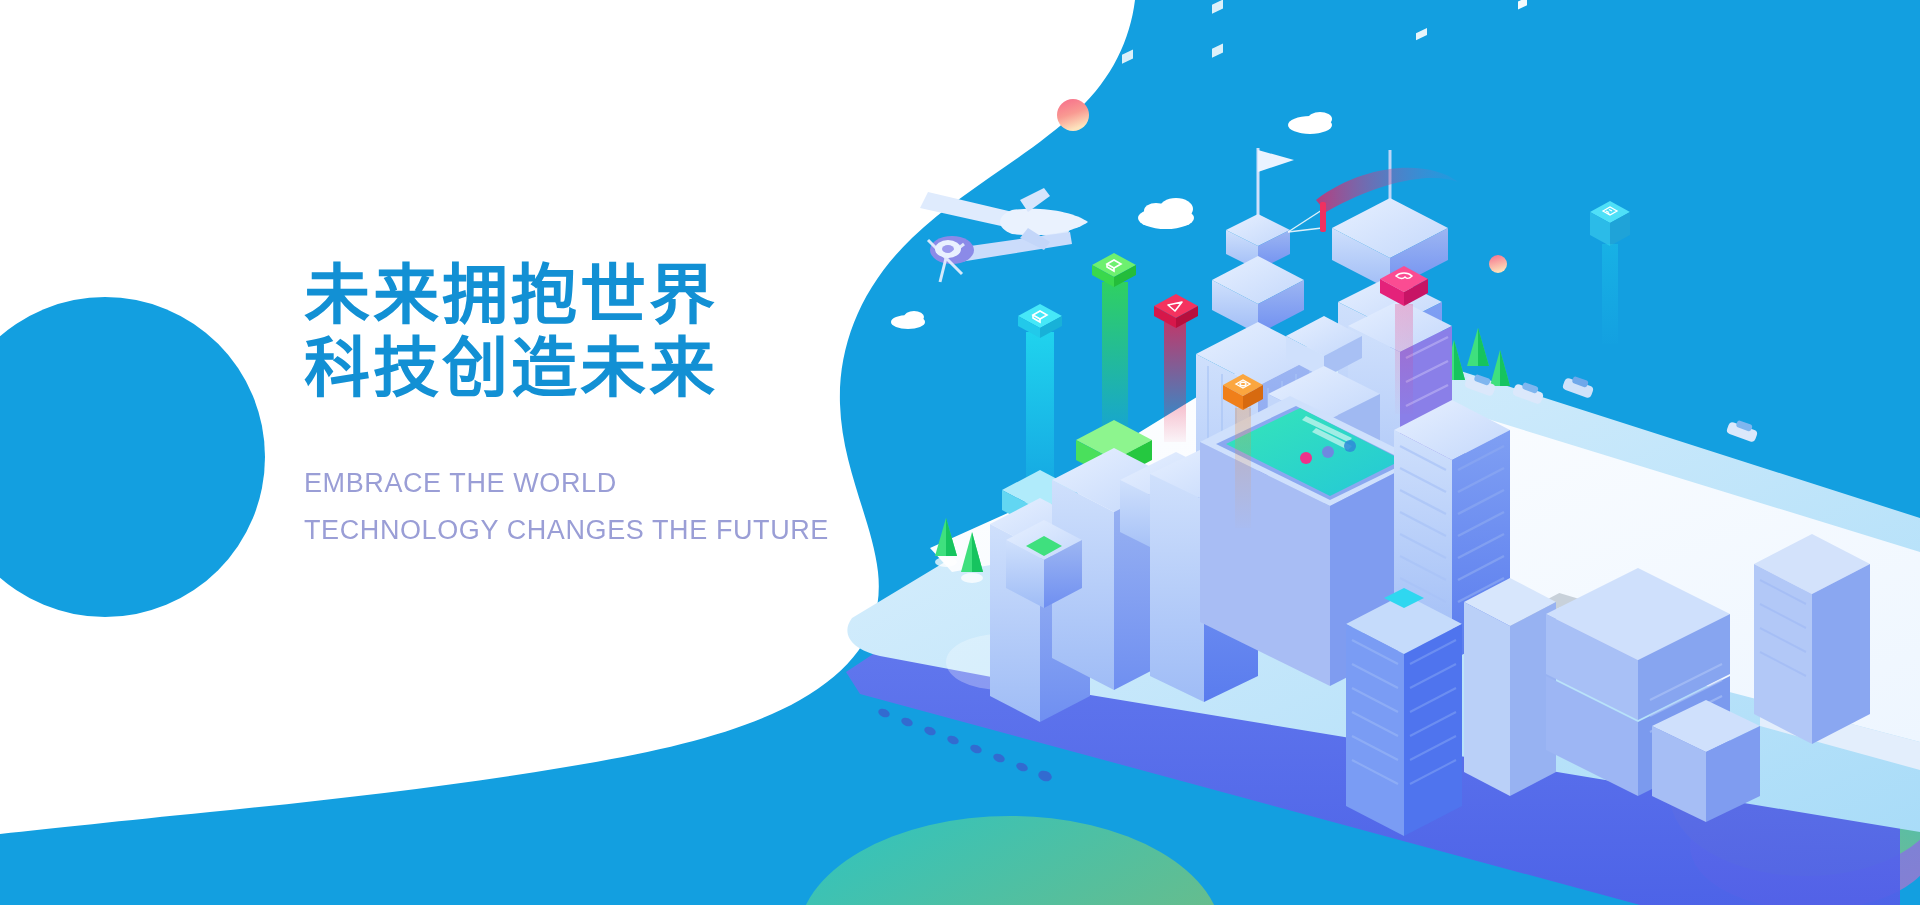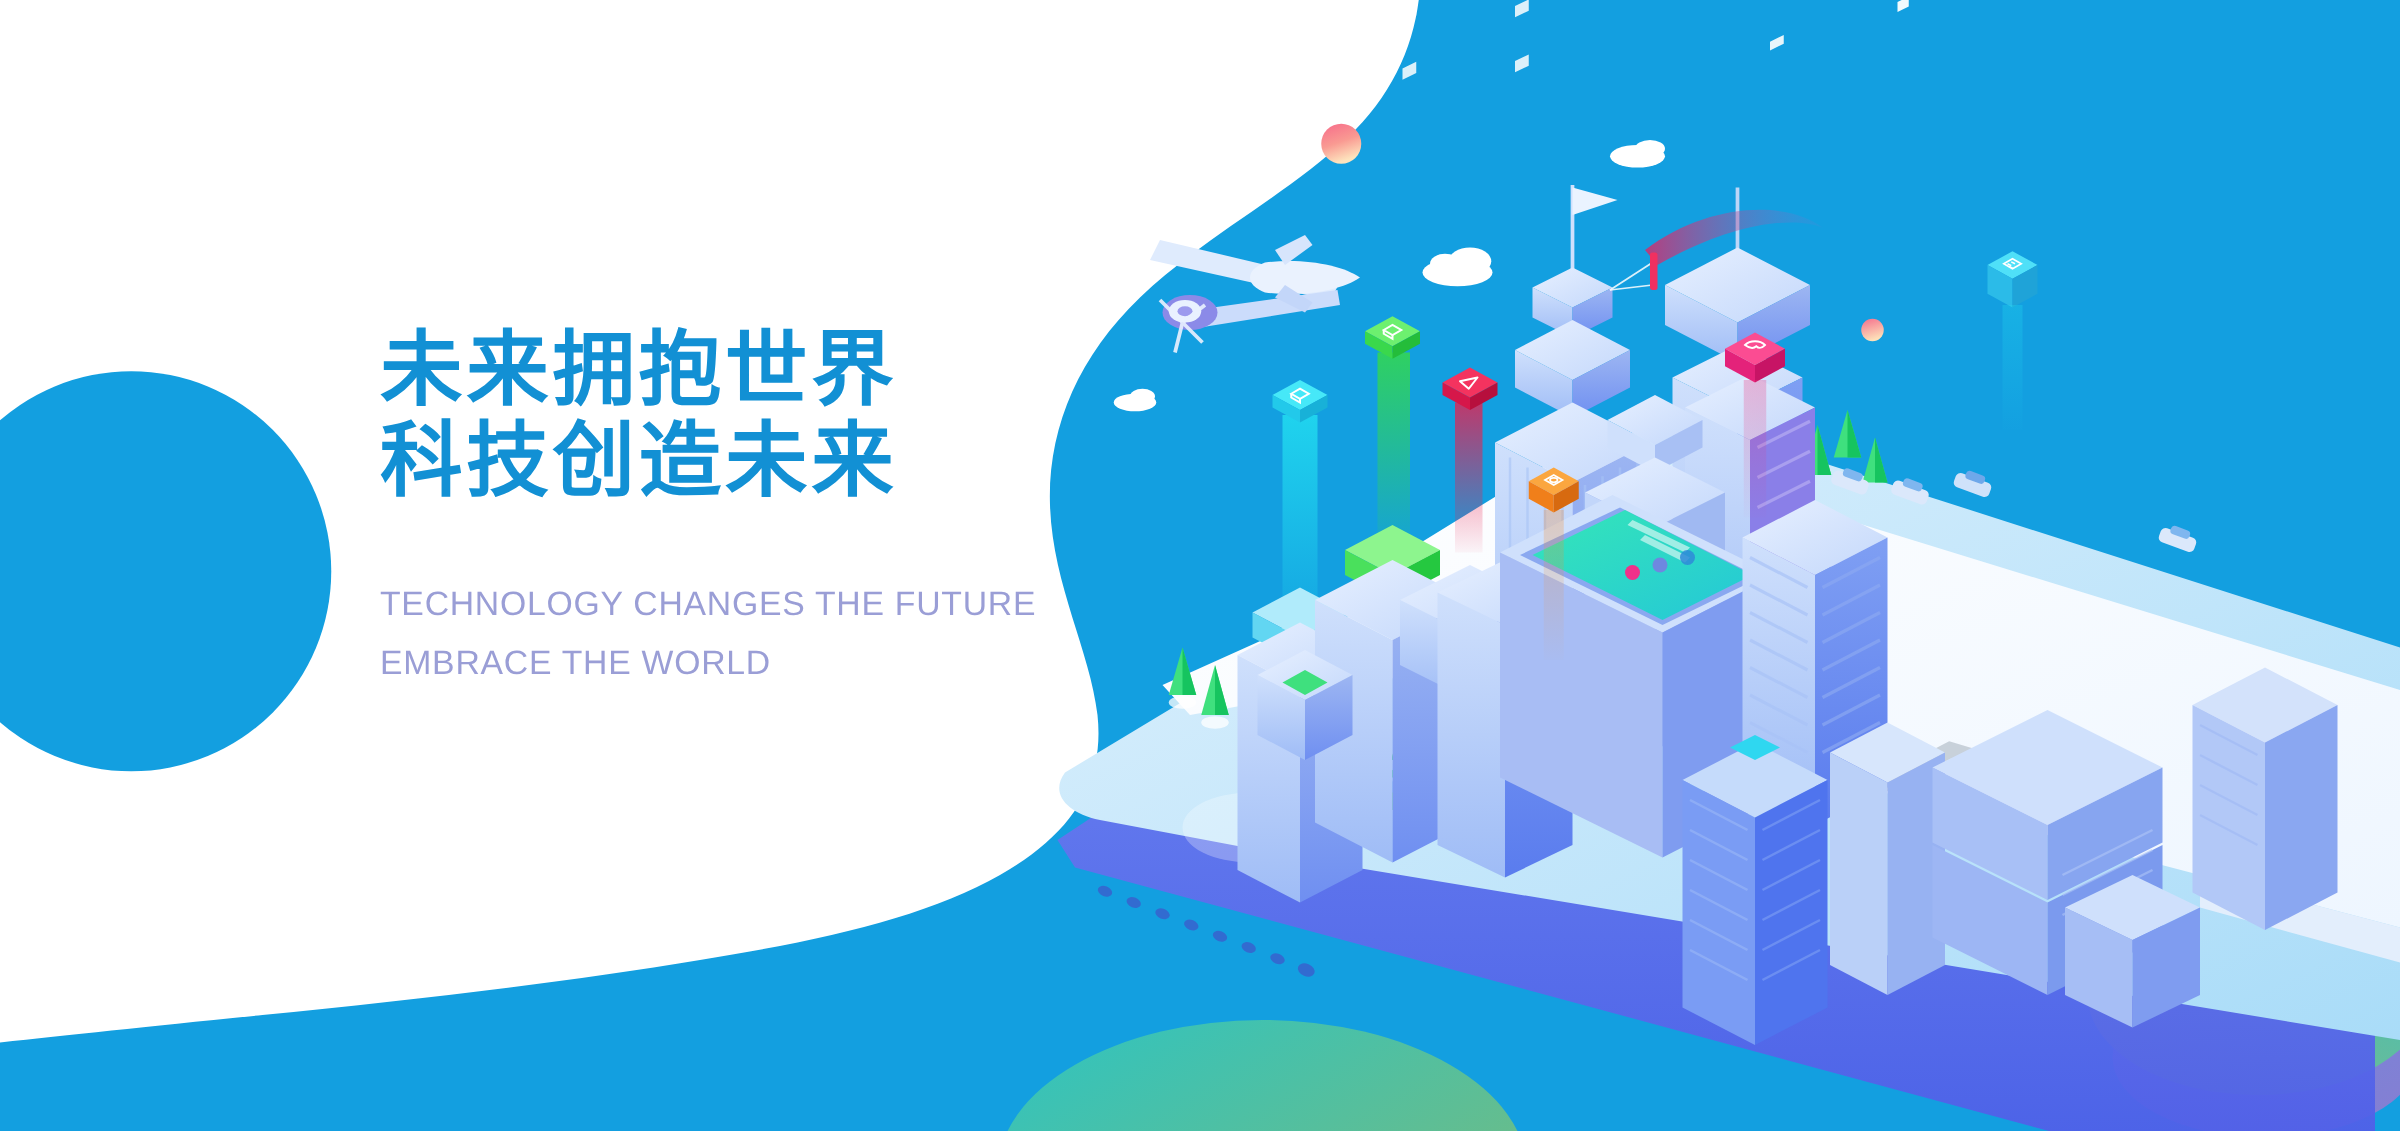--- a/index.html
+++ b/index.html
@@ -696,17 +696,17 @@
 
     </g>
   </svg>
 
   <div id="text-block">
     <div class="headline l2">未来拥抱世界</div>
     <div class="headline">科技创造未来</div>
   </div>
 
   <div id="sub-block">
+    <div class="subline">EMBRACE THE WORLD</div>
     <div class="subline">TECHNOLOGY CHANGES THE FUTURE</div>
-    <div class="subline">EMBRACE THE WORLD</div>
   </div>
 
 </div>
 
 </body></html>

